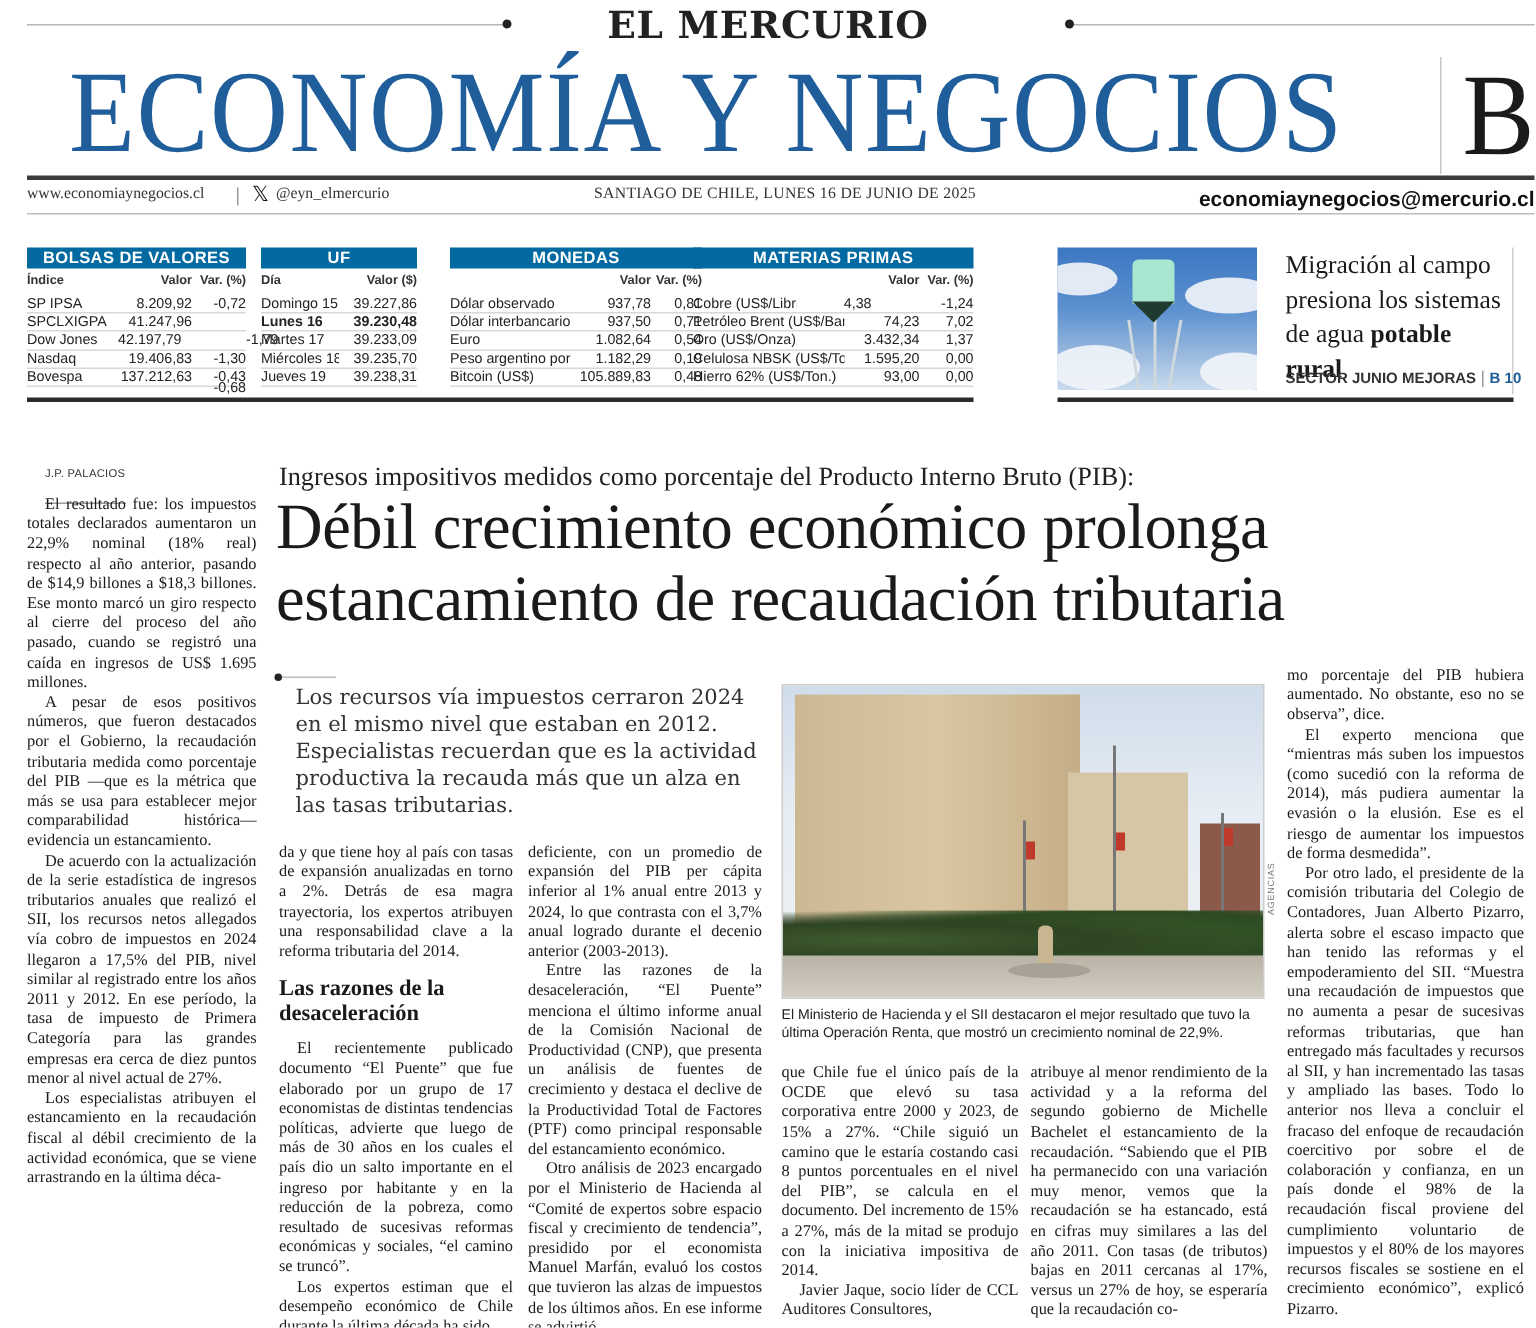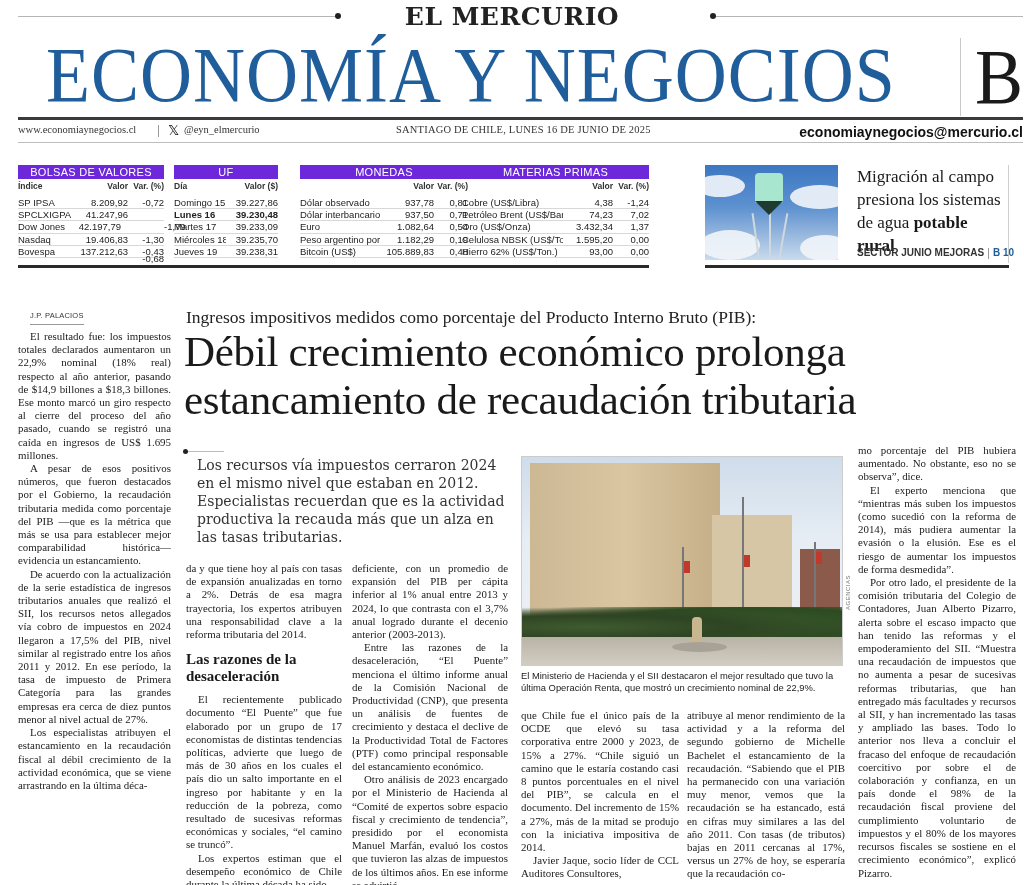--- a/index.html
+++ b/index.html
@@ -18,21 +18,21 @@
     .info-bar .url { position: absolute; left: 0; top: 4px; }
     .info-bar .vbar { position: absolute; left: 140px; top: 5px; width: 1px; height: 12px; background: #999; }
     .info-bar .xicon { position: absolute; left: 150px; top: 2px; font-size: 14px; font-family: "DejaVu Sans", sans-serif; color: #111; }
     .info-bar .handle { position: absolute; left: 166px; top: 4px; }
     .info-bar .date { position: absolute; left: 378px; top: 4px; letter-spacing: 0.2px; }
     .info-bar .email { position: absolute; right: 0; top: 4px; font-family: "Liberation Sans", sans-serif; font-weight: bold; font-size: 14px; color: #111; }
     .rule-thin { position: absolute; top: 142px; left: 18px; width: 1005px; height: 1px; background: #bdbdbd; }
 
     
     .mkt { position: absolute; top: 165px; font-family: "Liberation Sans", sans-serif; font-size: 9.5px; color: #222; }
-    .mkt-head { background: #6d28d9; color: #fff; text-align: center; font-weight: normal; font-size: 11px; height: 14px; line-height: 14px; letter-spacing: 0.3px; }
+    .mkt-head { background: #0369a1; color: #fff; text-align: center; font-weight: bold; font-size: 11px; height: 14px; line-height: 14px; letter-spacing: 0.3px; }
     .mkt-cols { display: flex; font-weight: bold; font-size: 8.5px; height: 14px; line-height: 14px; color: #333; }
     .mkt-row { display: flex; height: 12.2px; line-height: 12.2px; border-bottom: 0.5px solid #d8d8d8; }
     .mkt-row.bold { font-weight: bold; }
     .c-name { flex: 1; white-space: nowrap; overflow: hidden; }
     .c-val { text-align: right; }
     .c-var { text-align: right; }
     .mkt-foot { position: absolute; top: 265px; left: 18px; width: 679px; height: 3px; background: #2a2a2a; }
 
     
     .promo { position: absolute; top: 165px; left: 705px; width: 304px; height: 98px; border-right: 1px solid #cfcfcf; }
@@ -42,21 +42,21 @@
     .tank-cone { position: absolute; left: 50px; top: 36px; width: 0; height: 0; border-left: 14px solid transparent; border-right: 14px solid transparent; border-top: 14px solid #1f3b2f; }
     .tower-leg { position: absolute; top: 48px; width: 2px; height: 50px; background: #cfd8dc; }
     .promo-title { position: absolute; top: 0; left: 152px; width: 152px; font-family: "Liberation Serif", serif; font-size: 17px; line-height: 23px; color: #1a1a1a; }
     .promo-title b { font-weight: bold; }
     .promo-kicker { position: absolute; top: 82px; left: 152px; font-family: "Liberation Sans", sans-serif; font-weight: bold; font-size: 10px; color: #333; white-space: nowrap; }
     .promo-kicker .pg { color: #1f5e9b; }
     .promo-kicker .sep { display: inline-block; width: 1px; height: 11px; background: #999; vertical-align: middle; margin: 0 4px; }
     .promo-foot { position: absolute; top: 265px; left: 705px; width: 304px; height: 3px; background: #2a2a2a; }
 
     
-    .byline { position: absolute; top: 311px; left: 30px; font-family: "Liberation Sans", sans-serif; font-size: 7.5px; letter-spacing: 0.2px; color: #333; border-bottom: 1px solid #999; padding-bottom: 4px; }
+    .byline { position: absolute; top: 311px; left: 30px; font-family: "Liberation Sans", sans-serif; font-size: 7.5px; letter-spacing: 0.2px; color: #333; border-bottom: 1px solid #999; padding-bottom: 15px; }
     .col { position: absolute; font-family: "Liberation Serif", serif; font-size: 10.9px; line-height: 13.2px; color: #1a1a1a; text-align: justify; hyphens: auto; }
     .col p { text-indent: 12px; }
     .col p.noind { text-indent: 0; }
     .subhead-col { font-weight: bold; font-size: 15px; line-height: 17px; text-align: left; margin: 10px 0 8px 0; text-indent: 0 !important; }
 
     .kicker { position: absolute; top: 307px; left: 186px; font-family: "Liberation Serif", serif; font-size: 17.5px; color: #222; white-space: nowrap; }
     .headline { position: absolute; top: 328px; left: 184px; width: 780px; font-family: "Liberation Serif", serif; font-size: 43px; line-height: 48px; color: #1a1a1a; letter-spacing: -0.3px; }
     .dek-mark { position: absolute; top: 451px; left: 184px; width: 40px; height: 1px; background: #bbb; }
     .dek-mark::before { content: ""; position: absolute; left: -1px; top: -2px; width: 5px; height: 5px; border-radius: 50%; background: #222; }
     .dek { position: absolute; top: 456px; left: 197px; width: 310px; font-family: "DejaVu Serif", serif; font-size: 14px; line-height: 18px; color: #333; }
@@ -201,21 +201,21 @@
   <div class="mkt-head">MATERIAS PRIMAS</div>
   <div class="mkt-cols">
     <span class="c-name"></span>
     <span class="c-val" style="width:50px;">Valor</span>
     <span class="c-var" style="width:36px;">Var. (%)</span>
   </div>
   <div style="height:4px;"></div>
   <div class="mkt-row">
       <span class="c-name">Cobre (US$/Libra)</span>
       <span class="c-val" style="width:50px;">4,38</span>
-      <span class="c-var" style="width:36px;">-1,24</span>
+      <span class="c-var" style="width:36px;margin-left:32px;">-1,24</span>
     </div>
   <div class="mkt-row">
       <span class="c-name">Petróleo Brent (US$/Barril)</span>
       <span class="c-val" style="width:50px;">74,23</span>
       <span class="c-var" style="width:36px;">7,02</span>
     </div>
   <div class="mkt-row">
       <span class="c-name">Oro (US$/Onza)</span>
       <span class="c-val" style="width:50px;">3.432,34</span>
       <span class="c-var" style="width:36px;">1,37</span>

